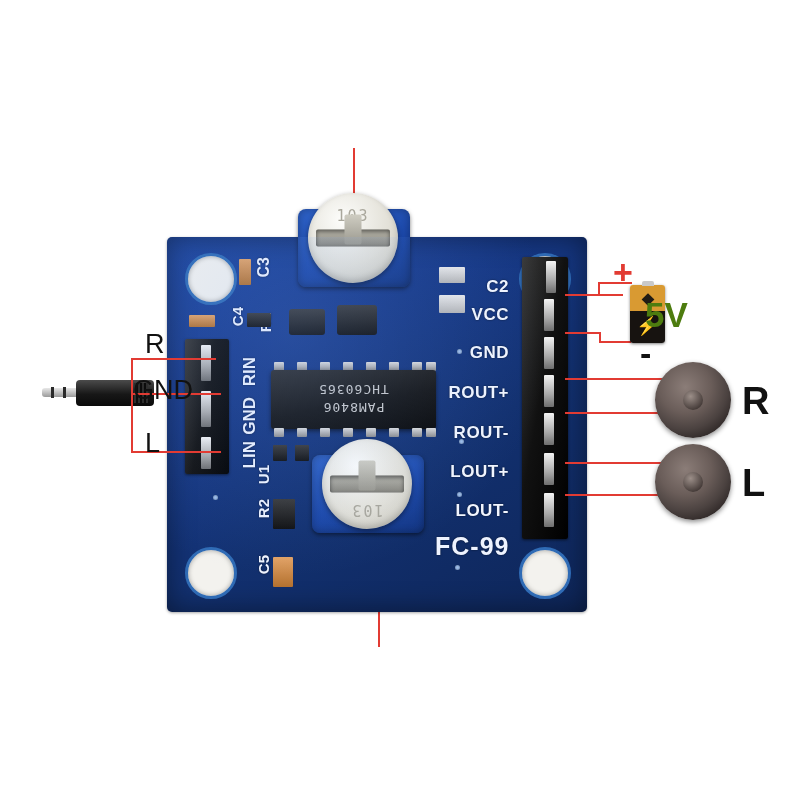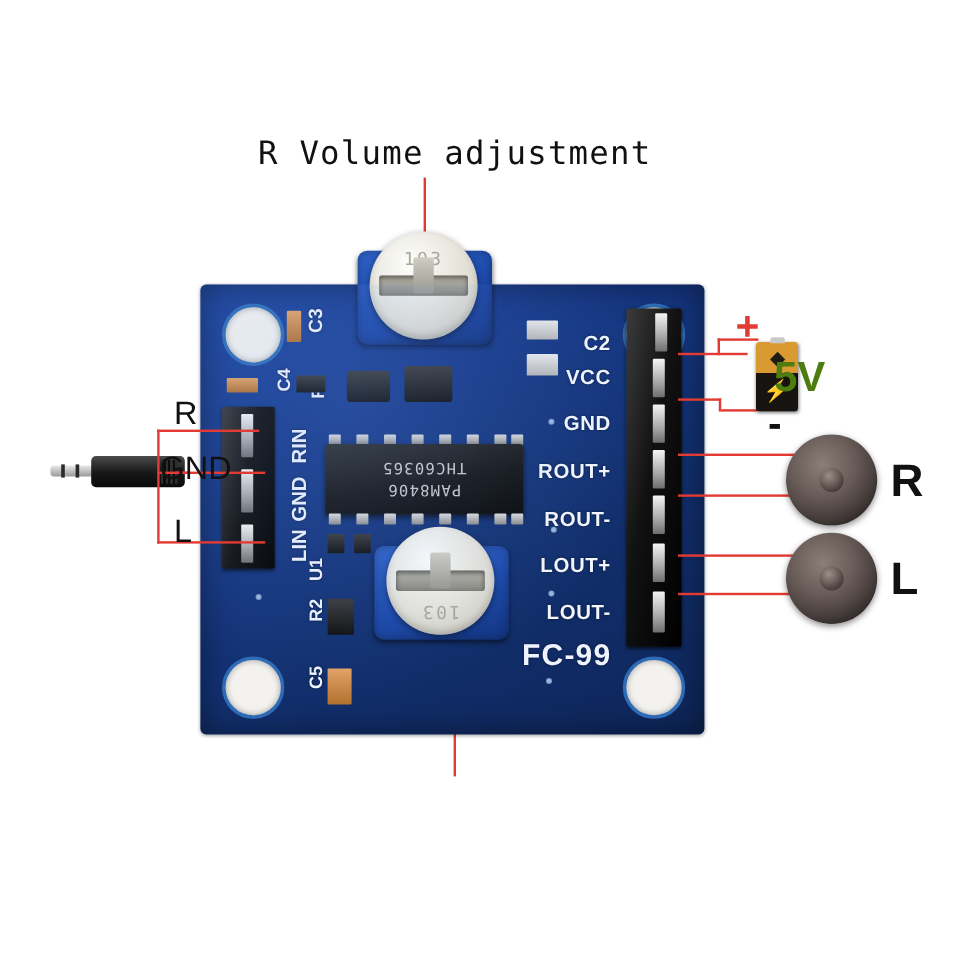--- a/index.html
+++ b/index.html
@@ -125,21 +125,20 @@
   .wire{position:absolute;background:#e23b33;}
   .wire.h{height:2px;}
   .wire.v{width:2px;}
   .blbl{position:absolute;font-size:27px;color:#111;font-family:"Liberation Sans",sans-serif;}
 </style>
 </head>
 <body>
 
 <div class="stage">
 
-  <div class="calloutTop">R Volume adjustment</div>
   <div class="redstem v" style="left:353px;top:148px;height:72px;"></div>
 
   <div class="redstem v" style="left:378px;top:575px;height:72px;"></div>
 
   <div class="pcb">
 
     <div class="hole tl"></div>
     <div class="hole tr"></div>
     <div class="hole bl"></div>
     <div class="hole br"></div>

